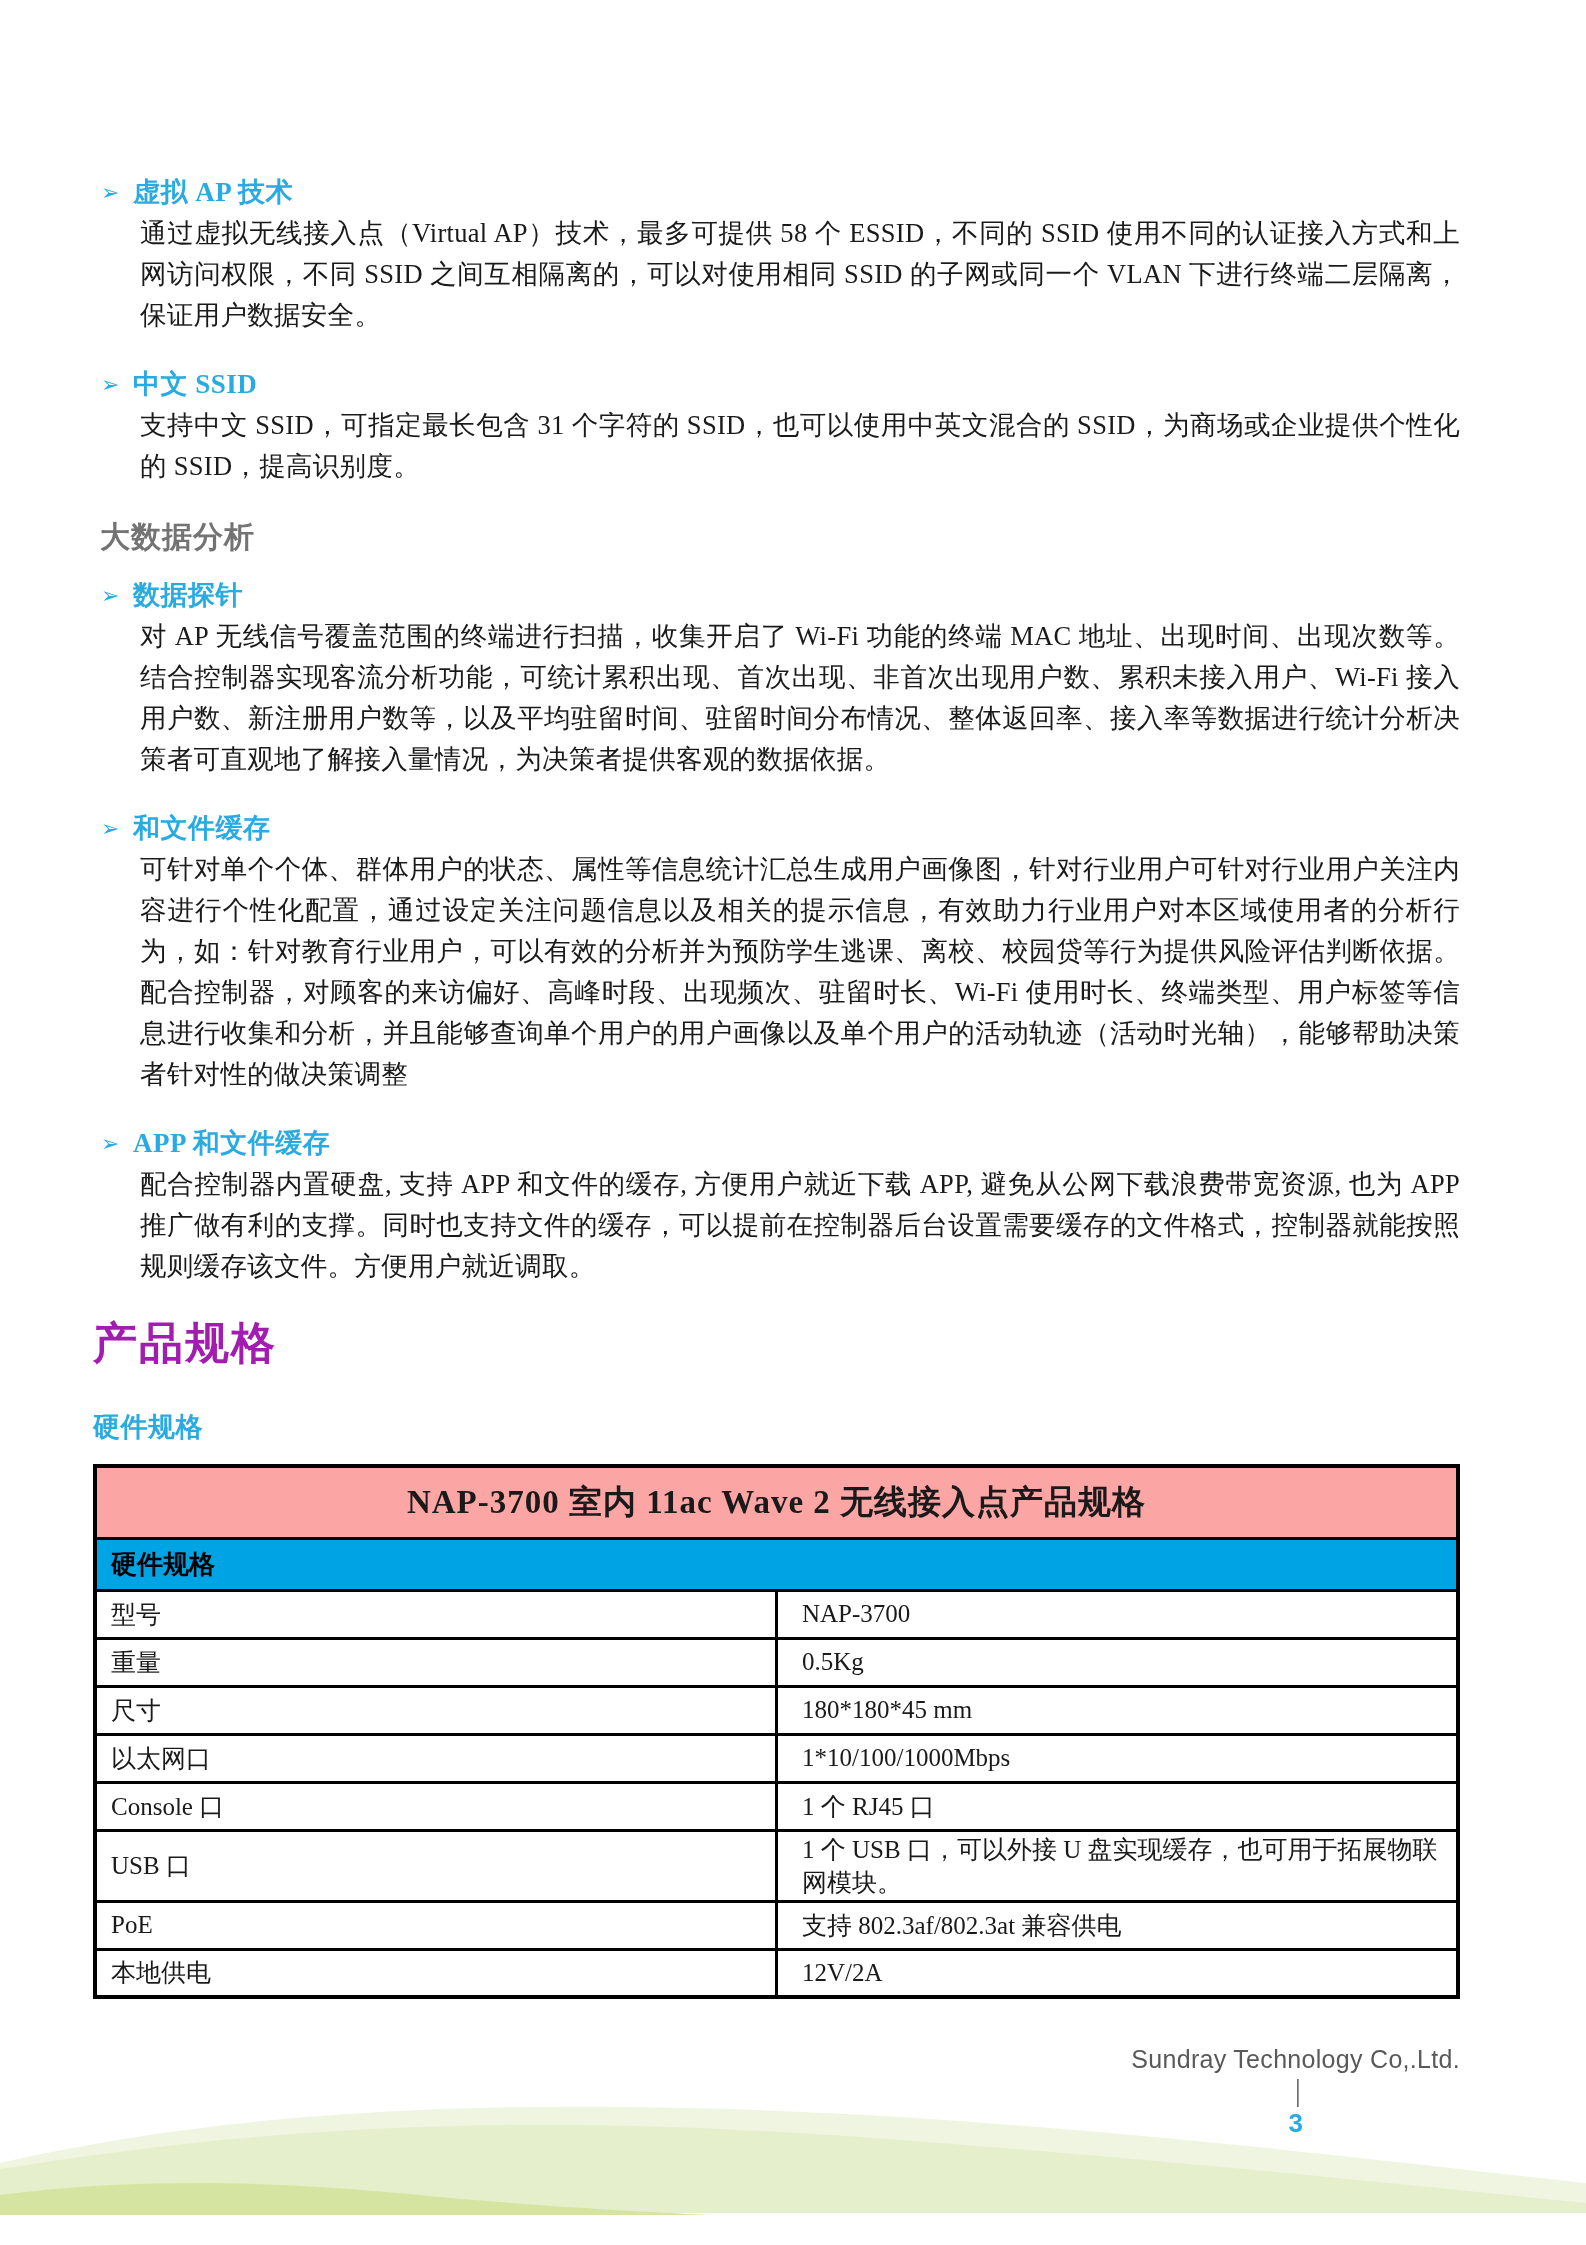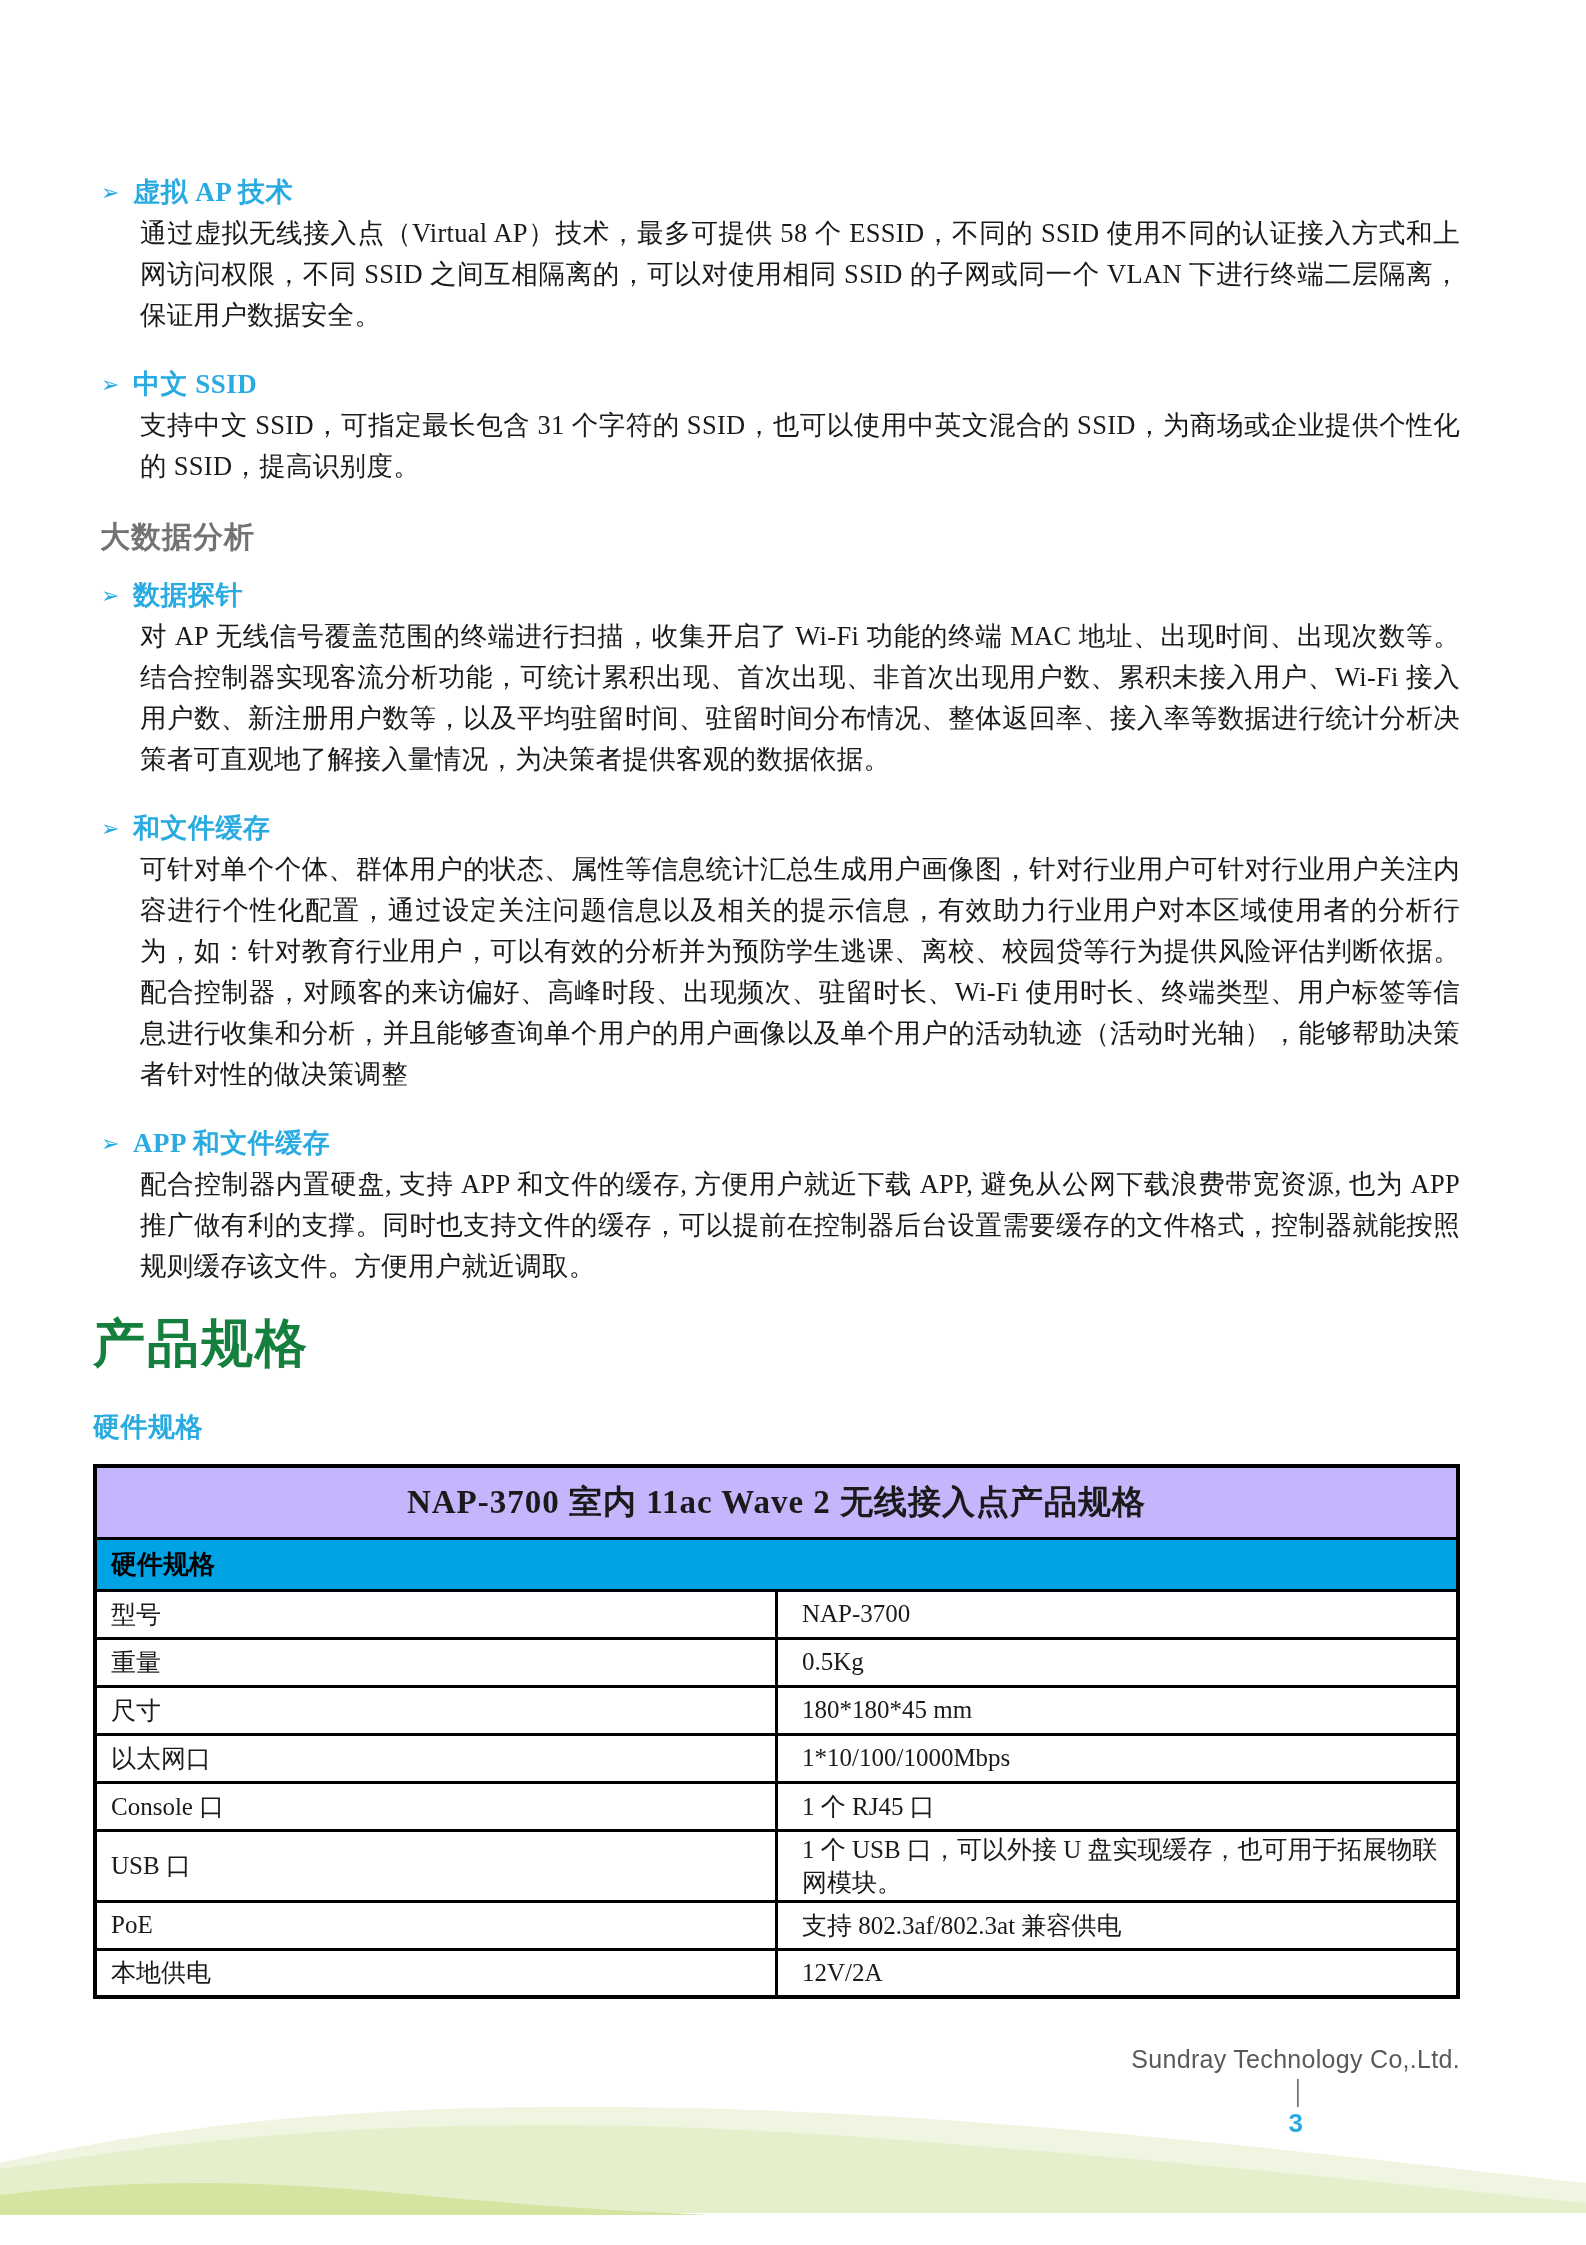--- a/index.html
+++ b/index.html
@@ -46,22 +46,22 @@
   }
   .red-heading{
     margin:0 0 16px 0;
     font-size:30px;line-height:44px;
     font-weight:bold;color:#737373;
     padding-left:7px;
     letter-spacing:1px;
   }
   .big-heading{
     margin:22px 0 0 0;
-    font-size:52px;line-height:58px;
-    font-weight:bold;color:#15803d;
+    font-size:44px;line-height:58px;
+    font-weight:bold;color:#a21caf;
     letter-spacing:2px;
   }
   .sub-heading{
     margin:34px 0 0 0;
     font-size:27px;line-height:41px;
     font-weight:bold;color:#29ABE2;
     letter-spacing:0.5px;
   }
   
   .spec-table{
@@ -69,21 +69,21 @@
     width:1367px;
     border-collapse:collapse;
     border:4px solid #000;
     table-layout:fixed;
   }
   .spec-table td{
     border:3px solid #000;
     box-sizing:border-box;
   }
   .spec-title-cell{
-    background:#c4b5fd;
+    background:#fca5a5;
     height:72px;
     text-align:center;
     font-size:33px;font-weight:bold;
     letter-spacing:1px;
   }
   .spec-header-cell{
     background:#00A3E4;
     height:52px;
     font-size:26px;font-weight:bold;
     padding-left:14px;

